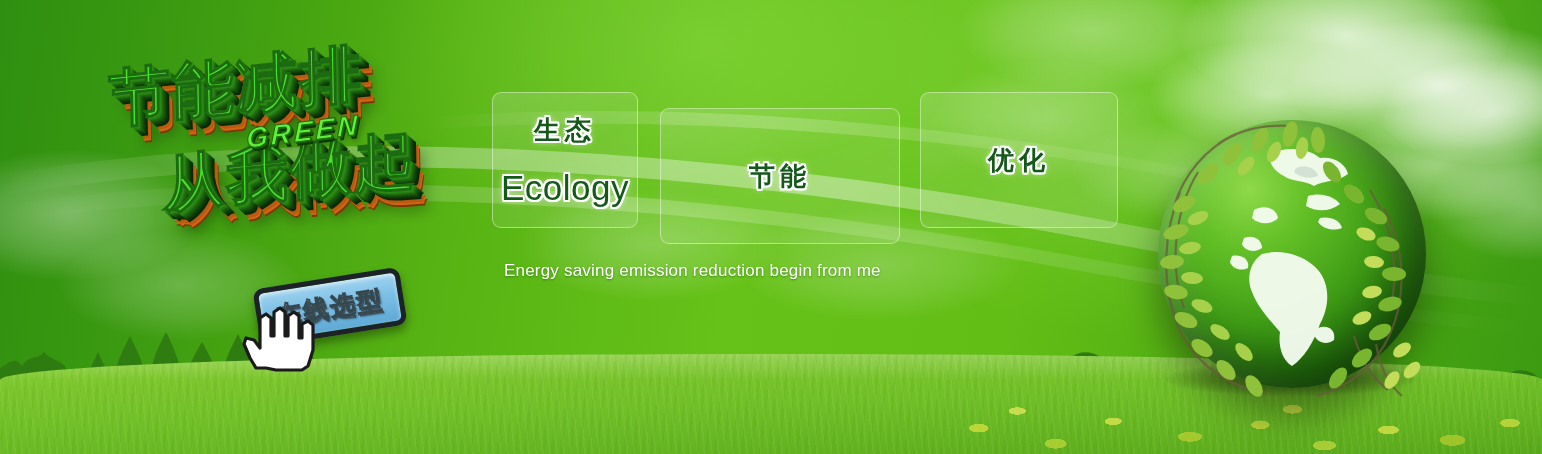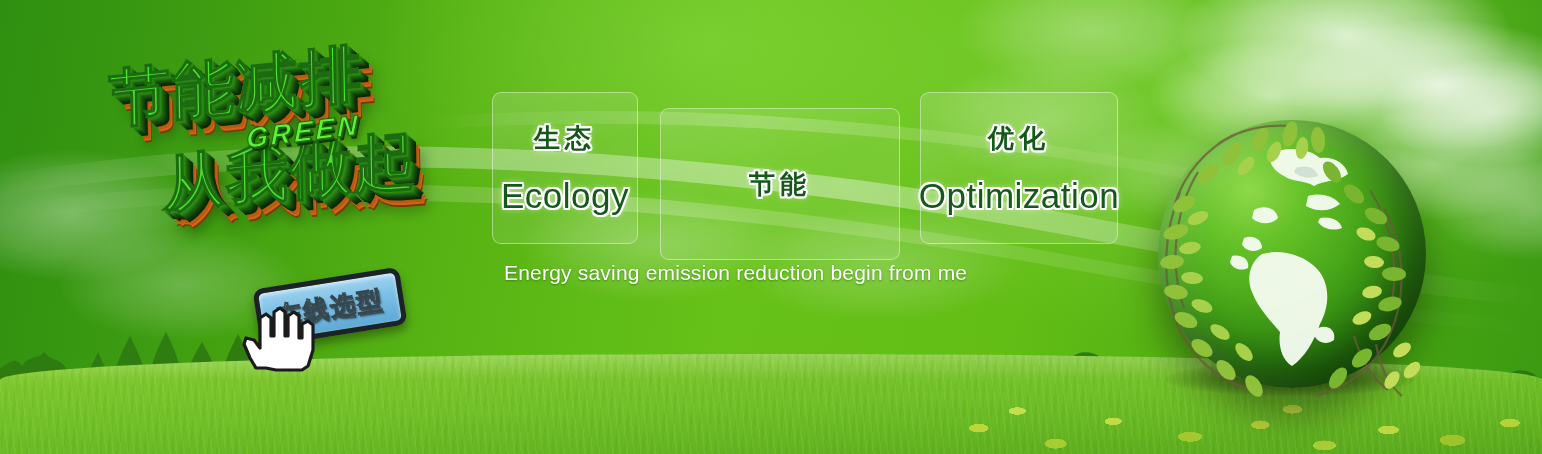--- a/index.html
+++ b/index.html
@@ -148,21 +148,21 @@
   .globe-vines{ position:absolute; left:0; top:0; width:300px; height:300px; pointer-events:none; }
   .globe-shadow{
     position:absolute; left:26px; top:250px; width:250px; height:34px;
     border-radius:50%;
     background:radial-gradient(ellipse at 50% 50%, rgba(0,0,0,.45) 0%, rgba(0,0,0,.16) 50%, rgba(0,0,0,0) 75%);
   }
 
   
   .cards{ position:absolute; left:492px; top:92px; height:152px; }
   .card{
-    position:absolute; top:0; height:152px;
+    position:absolute; top:0; height:136px;
     border:1px solid rgba(255,255,255,.42);
     border-radius:9px;
     background:linear-gradient(160deg, rgba(255,255,255,.16) 0%, rgba(255,255,255,.07) 45%, rgba(255,255,255,.12) 100%);
     display:flex; flex-direction:column; align-items:center; justify-content:center;
     gap:20px;
   }
   .card-cn{
     font-size:26px; font-weight:700; letter-spacing:5px;
     color:#14591a;
     text-shadow:
@@ -180,21 +180,21 @@
       0 0 7px rgba(255,255,255,.9);
     white-space:nowrap;
   }
   #card-0{ left:0px;   width:146px; }
   #card-1{ left:168px; width:240px;margin-top:16px; }
   #card-2{ left:428px; width:198px; }
 
   
   .tagline{
     position:absolute; left:504px; top:261px;
-    font-size:21px; letter-spacing:.2px;
+    font-size:17px; letter-spacing:.2px;
     color:#ffffff;
     text-shadow:0 1px 2px rgba(30,90,10,.55);
     white-space:nowrap;
   }
 </style>
 </head>
 <body>
 
 <div class="banner">
 
@@ -362,19 +362,18 @@
   <div class="cards">
     <div class="card" id="card-0">
       <div class="card-cn">生态</div>
       <div class="card-en">Ecology</div>
     </div>
     <div class="card" id="card-1">
       <div class="card-cn">节能</div>
     </div>
     <div class="card" id="card-2">
       <div class="card-cn">优化</div>
-      <div class="card-en">Optimization</div>
     </div>
   </div>
 
   <div class="tagline">Energy saving emission reduction begin from me</div>
 
 </div>
 
 </body></html>

